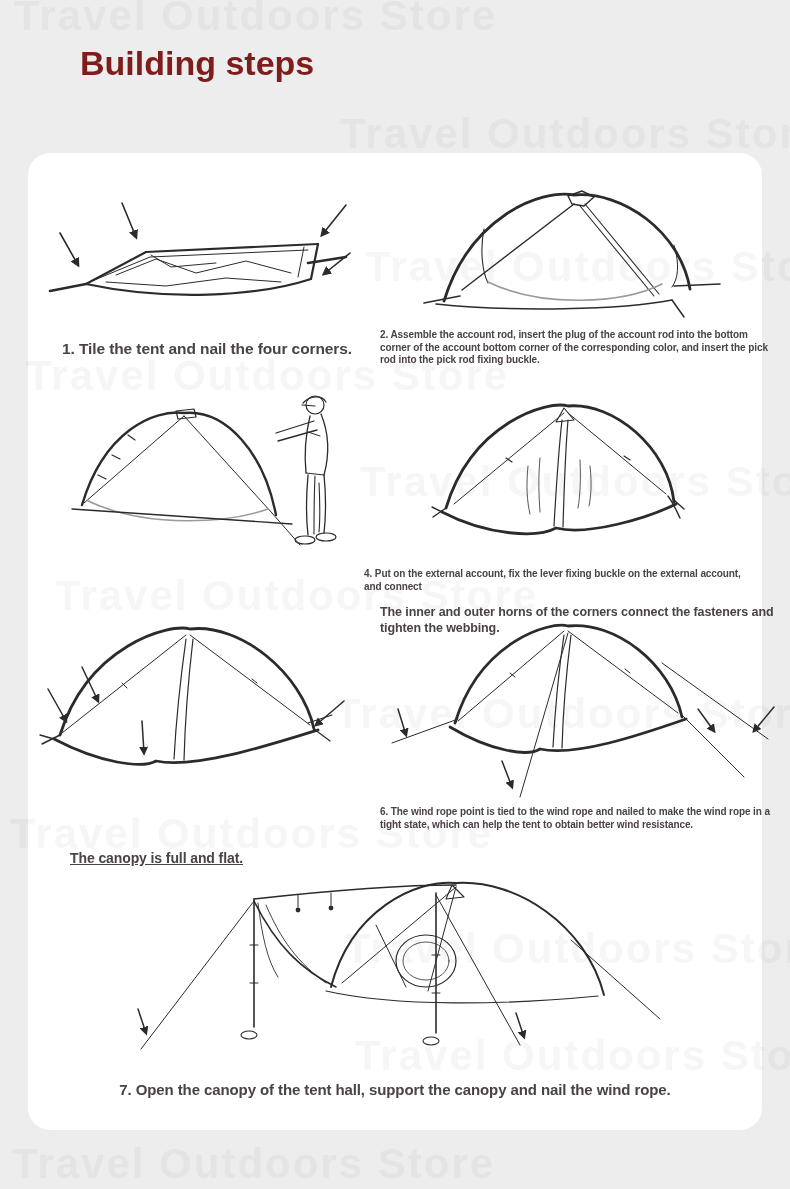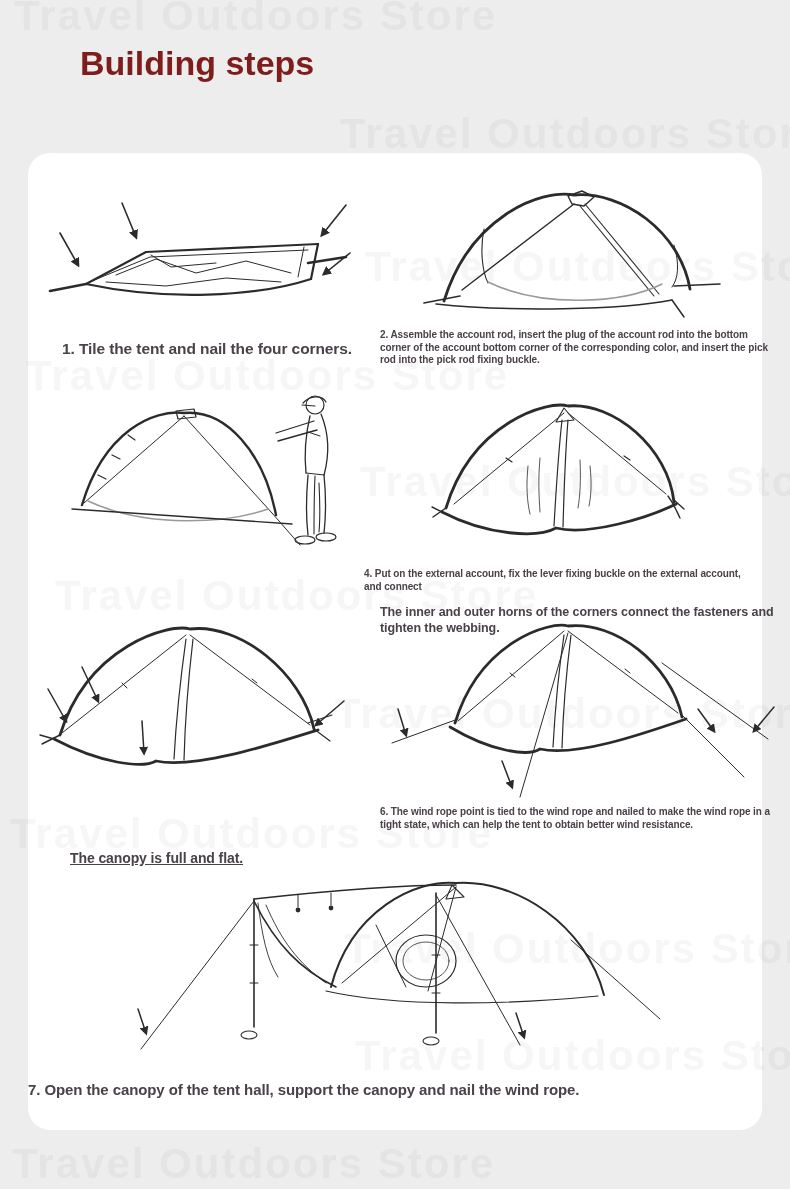--- a/index.html
+++ b/index.html
@@ -64,21 +64,21 @@
   .text-3{left:77px;top:408px;width:240px;}
   .illus-4{left:400px;top:243px;width:272px;height:167px;}
   .text-4{left:336px;top:415px;width:392px;}
   .note-4{left:352px;top:452px;width:414px;}
   .illus-5{left:2px;top:464px;width:332px;height:182px;}
   .text-5{left:42px;top:644px;width:296px;}
   .note-5{left:42px;top:697px;width:296px;font-size:14px;text-decoration:underline;}
   .illus-6{left:342px;top:458px;width:412px;height:197px;}
   .text-6{left:352px;top:653px;width:392px;}
   .illus-7{left:98px;top:712px;width:548px;height:207px;}
-  .caption-7{left:0;top:927px;width:734px;font-size:15px;}
+  .caption-7{left:0;top:927px;width:734px;text-align:center;font-size:15px;}
 
   .ln{stroke:#2b2b2b;fill:none;stroke-linecap:round;stroke-linejoin:round;}
   .gray{stroke:#9a9a9a;fill:none;stroke-linecap:round;}
 </style>
 </head>
 <body>
 
 <svg width="0" height="0" style="position:absolute" aria-hidden="true">
   <defs>
     <marker id="ah" viewBox="0 0 10 10" refX="7" refY="5" markerWidth="6" markerHeight="6" orient="auto-start-reverse">

